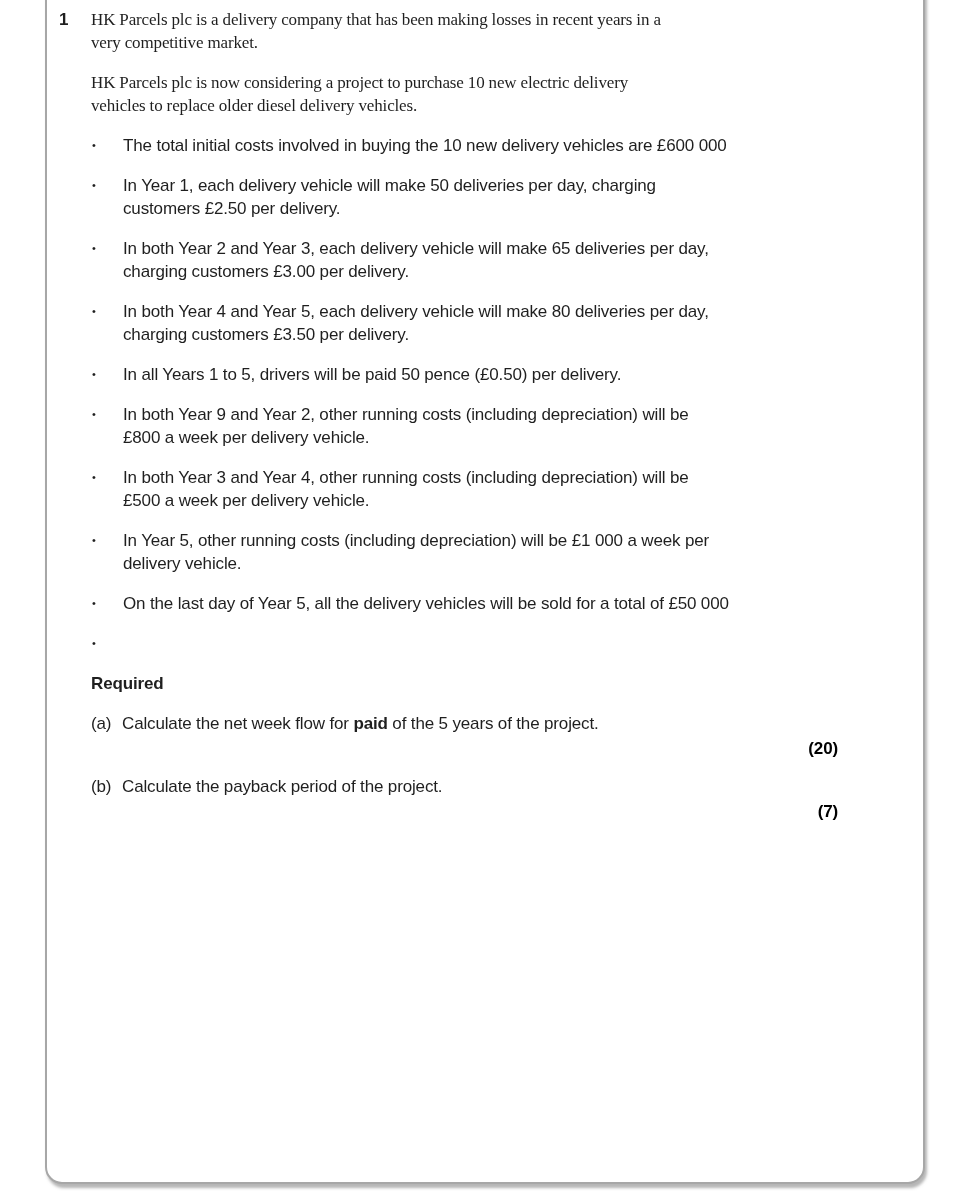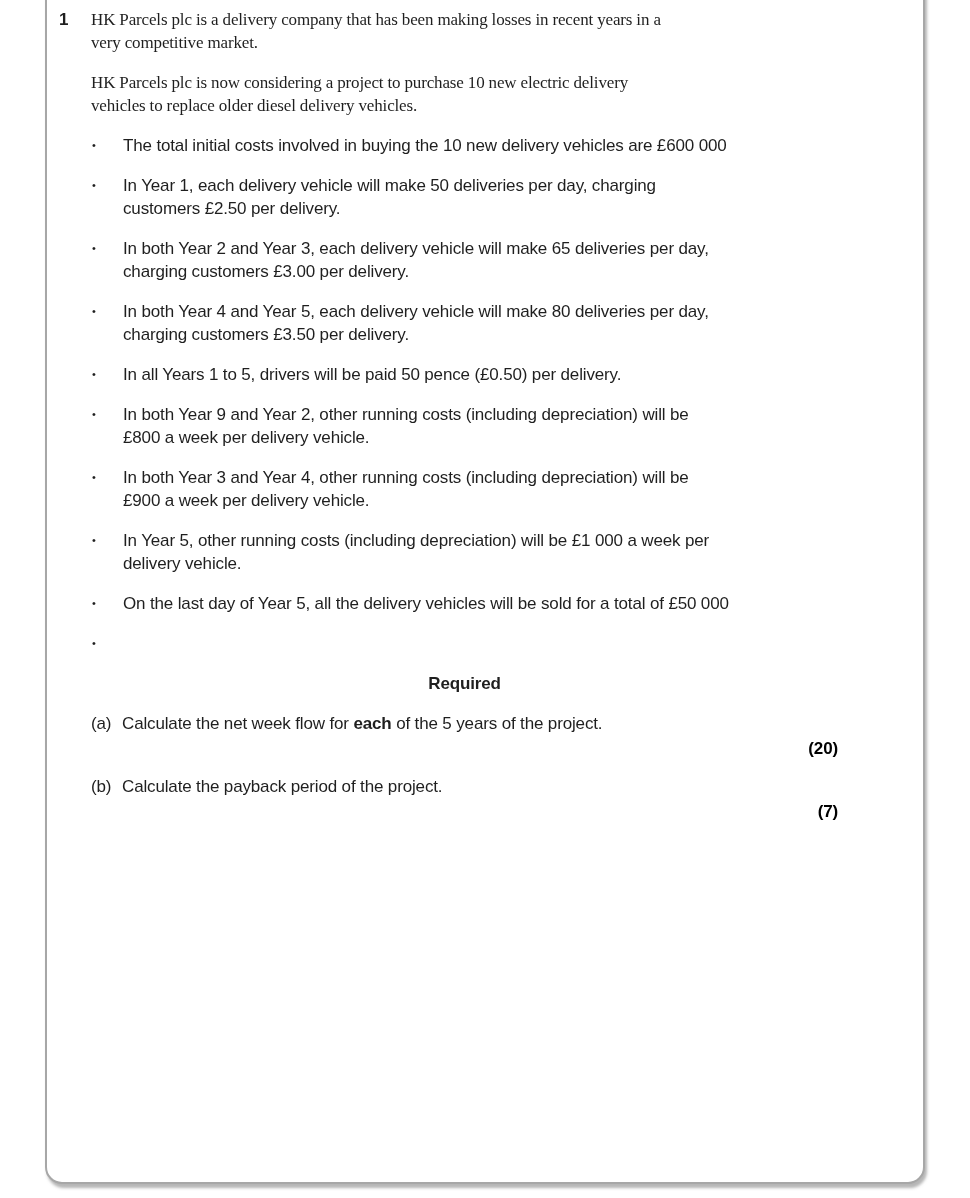--- a/index.html
+++ b/index.html
@@ -59,21 +59,20 @@
     font-size: 11px;
     line-height: 23px;
     color: #1f1f1f;
   }
   .btext {
     white-space: pre-line;
   }
   .required {
     font-weight: bold;
     margin: 13px 0 17px 0;
-    text-align: center;
   }
   .part {
     display: flex;
     margin: 0 0 2px 0;
   }
   .plabel {
     flex: 0 0 31px;
     width: 31px;
   }
   .b { font-weight: bold; }
@@ -121,40 +120,40 @@
       <div class="btext">In all Years 1 to 5, drivers will be paid 50 pence (£0.50) per delivery.</div>
     </div>
     <div class="bullet">
       <span class="dot">•</span>
       <div class="btext">In both Year 9 and Year 2, other running costs (including depreciation) will be
 £800 a week per delivery vehicle.</div>
     </div>
     <div class="bullet">
       <span class="dot">•</span>
       <div class="btext">In both Year 3 and Year 4, other running costs (including depreciation) will be
-£900 a week per delivery vehicle.</div>
+£500 a week per delivery vehicle.</div>
     </div>
     <div class="bullet">
       <span class="dot">•</span>
       <div class="btext">In Year 5, other running costs (including depreciation) will be £1 000 a week per
 delivery vehicle.</div>
     </div>
     <div class="bullet">
       <span class="dot">•</span>
       <div class="btext">On the last day of Year 5, all the delivery vehicles will be sold for a total of £50 000</div>
     </div>
     <div class="bullet">
       <span class="dot">•</span>
     </div>
 
     <div class="required">Required</div>
 
     <div class="part">
       <span class="plabel">(a)</span>
-      <div class="ptext"><span>Calculate the net week flow for </span><span class="b">each</span><span> of the 5 years of the project.</span></div>
+      <div class="ptext"><span>Calculate the net week flow for </span><span class="b">paid</span><span> of the 5 years of the project.</span></div>
     </div>
     <div class="marks">(20)</div>
 
     <div class="part">
       <span class="plabel">(b)</span>
       <div class="ptext"><span>Calculate the payback period of the project.</span><span class="b"></span><span></span></div>
     </div>
     <div class="marks">(7)</div>
 
   </div>

